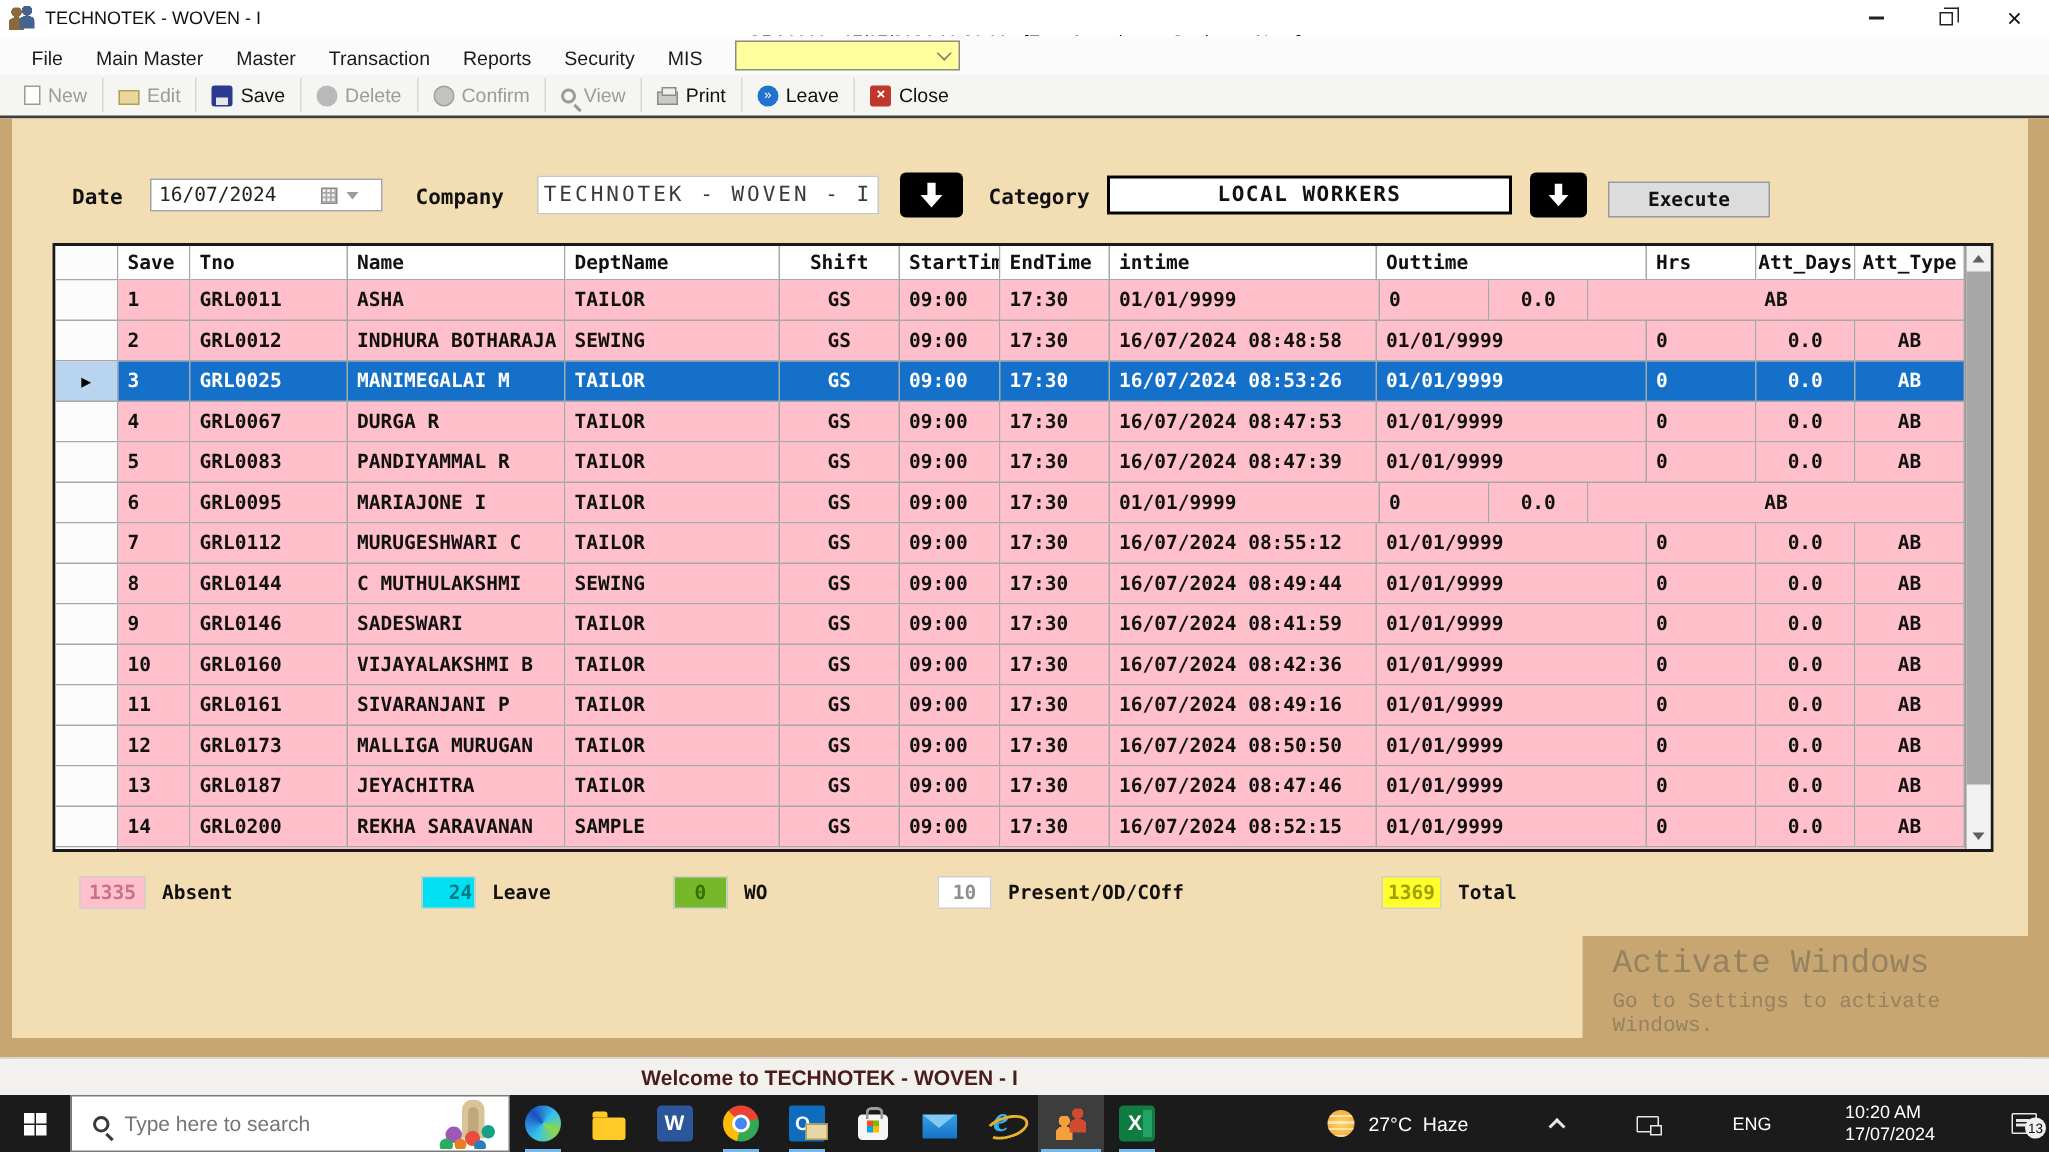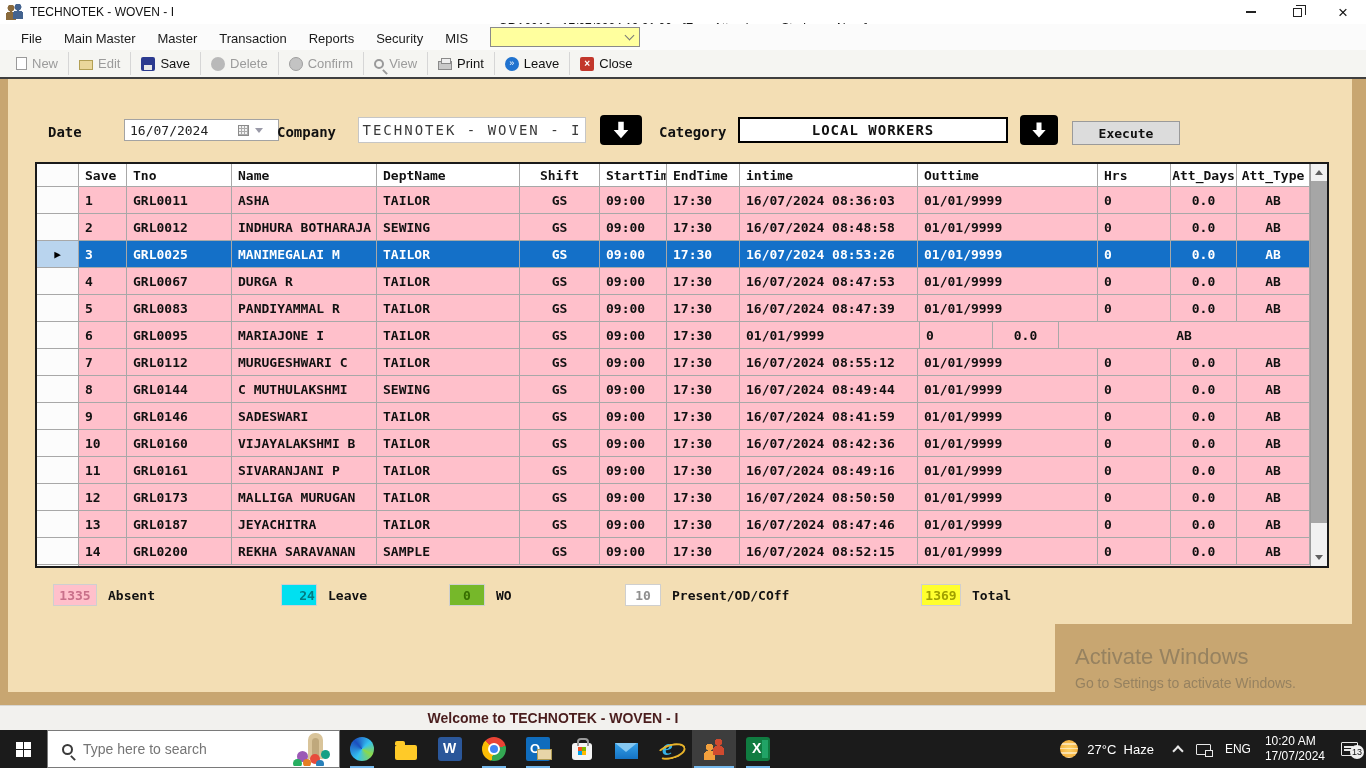--- a/index.html
+++ b/index.html
@@ -51,21 +51,21 @@
   .ic-close-red-icon:after { content:"\00d7"; }
 
   
   .workspace { position:absolute; top:79px; left:0; width:100%; height:626px; background:#f3deb4; font-family:"DejaVu Sans Mono", monospace; }
   .frame-left { position:absolute; left:0; top:0; width:8px; height:100%; background:#c8a671; }
   .frame-right { position:absolute; right:0; top:0; width:14px; height:100%; background:#c8a671; }
   .frame-bottom { position:absolute; left:0; bottom:0; width:100%; height:13px; background:#c8a671; }
   .wm-patch { position:absolute; left:1055px; top:545px; width:297px; height:68px; background:#c8a671; }
 
   .fld-label { position:absolute; font-size:14px; font-weight:bold; color:#111; }
-  .date-input-wrap { position:absolute; left:124px; top:40px; width:155px; height:22px; background:#fff; border:1px solid #a3a3a3; display:flex; align-items:center; }
+  .date-input-wrap { position:absolute; left:100px; top:40px; width:155px; height:22px; background:#fff; border:1px solid #a3a3a3; display:flex; align-items:center; }
   .date-input { border:none; outline:none; width:105px; font-family:"DejaVu Sans Mono", monospace; font-size:13px; padding-left:5px; color:#222; background:transparent; }
   .cal-icon { width:11px; height:11px; border:1px solid #8b8b8b; margin-left:8px;
     background: linear-gradient(#aaa 1px, transparent 1px) 0 2px/100% 3px, linear-gradient(90deg,#aaa 1px, transparent 1px) 2px 0/3px 100%; background-color:#f2f2f2; }
   .cal-chevron { width:0; height:0; border-left:4px solid transparent; border-right:4px solid transparent; border-top:5px solid #9a9aa8; margin-left:6px; }
   .company-box { position:absolute; left:358px; top:38px; width:228px; height:26px; background:#fff; border:1px solid #c6c6c6; font-size:14px; letter-spacing:2px; color:#3a3a3a; display:flex; align-items:center; justify-content:center; }
   .category-box { position:absolute; left:738px; top:38px; width:270px; height:26px; background:#fff; border:2px solid #000; font-size:14px; font-weight:bold; letter-spacing:1px; color:#111; display:flex; align-items:center; justify-content:center; }
   .arrow-btn { position:absolute; top:36px; background:#000; border:none; border-radius:4px; cursor:pointer; display:flex; align-items:center; justify-content:center; }
   .arrow-btn svg { display:block; }
   .execute-btn { position:absolute; left:1072px; top:42px; width:108px; height:24px; background:#dcdcdc; border:1px solid #9a9a9a; font-family:"DejaVu Sans Mono", monospace; font-size:13px; font-weight:bold; color:#111; cursor:pointer; }
 
@@ -108,21 +108,21 @@
   .sum-item { position:absolute; display:flex; align-items:center; }
   .sum-box { height:22px; border:1px solid #cfcfcf; font-size:13px; font-weight:bold; display:flex; align-items:center; justify-content:center; }
   .sum-label { margin-left:11px; font-size:13px; font-weight:bold; color:#111; }
   .sum-0 { left:53px; } .sum-0 .sum-box { width:44px; }
   .sum-1 { left:281px; } .sum-1 .sum-box { width:36px;padding-left:16px; }
   .sum-2 { left:449px; } .sum-2 .sum-box { width:36px; }
   .sum-3 { left:625px; } .sum-3 .sum-box { width:36px; }
   .sum-4 { left:921px; } .sum-4 .sum-box { width:40px; }
 
   
-  .watermark { position:absolute; left:1075px; top:565px; font-family:Liberation Sans, sans-serif; color:rgba(110,100,82,0.55); }
+  .watermark { position:absolute; left:1075px; top:551px; font-family:Liberation Mono, monospace; color:rgba(110,100,82,0.55); }
   .wm1 { font-size:22px; }
   .wm2 { font-size:14px; margin-top:5px; }
 
   
   .statusbar { position:absolute; top:705px; left:0; width:100%; height:25px; background:#f2f1ee; border-top:1px solid #d8d6d2; }
   .status-text { position:absolute; left:553px; top:4px; transform:translateX(-50%); font-size:14px; font-weight:bold; color:#4a1d1d; white-space:nowrap; }
 
   
   .taskbar { position:absolute; top:730px; left:0; width:100%; height:38px; background:#1b1b1b; display:flex; align-items:stretch; }
   .start-btn { width:47px; display:flex; align-items:center; justify-content:center; cursor:pointer; }
@@ -164,21 +164,21 @@
   .ti-mail-icon { width:23px; height:16px; margin-top:4px; background:linear-gradient(180deg,#35a0e8,#1573c4); position:relative; overflow:hidden; }
   .ti-mail-icon:after { content:""; position:absolute; left:0; top:0; border-left:11.5px solid transparent; border-right:11.5px solid transparent; border-top:9px solid #85c8f2; }
   .ti-ie-icon:before { content:"e"; position:absolute; left:4px; top:-3px; font-size:24px; font-weight:bold; font-style:italic; color:#35b3e8; font-family:"Liberation Serif", serif; }
   .ti-ie-icon:after { content:""; position:absolute; left:-1px; top:7px; width:25px; height:11px; border:2px solid #e8b32a; border-radius:50%; transform:rotate(-16deg); border-left-color:transparent; }
   .ti-attendance-app-icon .pp.a { --c:#f2a03d; left:2px; top:7px; width:11px; height:16px; }
   .ti-attendance-app-icon .pp.b { --c:#d04a2f; left:11px; top:2px; width:11px; height:16px; }
   .ti-excel-icon { background:#107c41; border-radius:3px; }
   .ti-excel-icon:after { content:"X"; color:#fff; font-weight:bold; font-size:14px; position:absolute; left:6px; top:3px; }
   .ti-excel-icon:before { content:""; position:absolute; right:2px; top:3px; width:6px; height:18px; background:#21a366; }
   
-  .tray { margin-left:auto; display:flex; align-items:center; color:#fff; padding-right:8px; }
+  .tray { margin-left:auto; display:flex; align-items:center; color:#fff; padding-right:8px;gap:35px; }
   .weather { display:flex; align-items:center; margin-right:16px; }
   .haze-icon { width:18px; height:18px; border-radius:50%; background:radial-gradient(#fdd46a,#f0a32f); margin-right:9px; position:relative; overflow:hidden; }
   .haze-icon:after { content:""; position:absolute; inset:0; background:repeating-linear-gradient(180deg, transparent 0 3px, rgba(255,248,230,.6) 3px 4.5px); }
   .weather-text { font-size:13px; }
   .chevron-up { width:8px; height:8px; border-top:2px solid #e8e8e8; border-right:2px solid #e8e8e8; transform:rotate(-45deg); margin:4px 14px 0 4px; cursor:pointer; }
   .net-icon { width:15px; height:11px; border:1.5px solid #e8e8e8; border-radius:1px; position:relative; margin-right:14px; cursor:pointer; }
   .net-icon:after { content:""; position:absolute; right:-3px; bottom:-3px; width:6px; height:5px; background:#1b1b1b; border:1.5px solid #e8e8e8; }
   .lang { font-size:12px; margin-right:14px; cursor:pointer; }
   .clock { text-align:left; font-size:12px; line-height:1.25; margin-right:16px; cursor:pointer; }
   .notif { position:relative; width:17px; height:14px; border:1.5px solid #e8e8e8; border-radius:1px; cursor:pointer; }
@@ -315,21 +315,20 @@
         <div id="grid-body" style="display:flex; flex-direction:column;">
             <div class="g-row">
     <div class="g-sel"></div>
   <div class="g-cell g-c0">1</div>
               <div class="g-cell g-c1">GRL0011</div>
               <div class="g-cell g-c2">ASHA</div>
               <div class="g-cell g-c3">TAILOR</div>
               <div class="g-cell g-c4">GS</div>
               <div class="g-cell g-c5">09:00</div>
               <div class="g-cell g-c6">17:30</div>
-              <div class="g-cell g-c7">16/07/2024 08:36:03</div>
               <div class="g-cell g-c8">01/01/9999</div>
               <div class="g-cell g-c9">0</div>
               <div class="g-cell g-c10">0.0</div>
               <div class="g-cell g-c11">AB</div>
             </div>
             <div class="g-row">
     <div class="g-sel"></div>
   <div class="g-cell g-c0">2</div>
               <div class="g-cell g-c1">GRL0012</div>
               <div class="g-cell g-c2">INDHURA BOTHARAJA</div>

